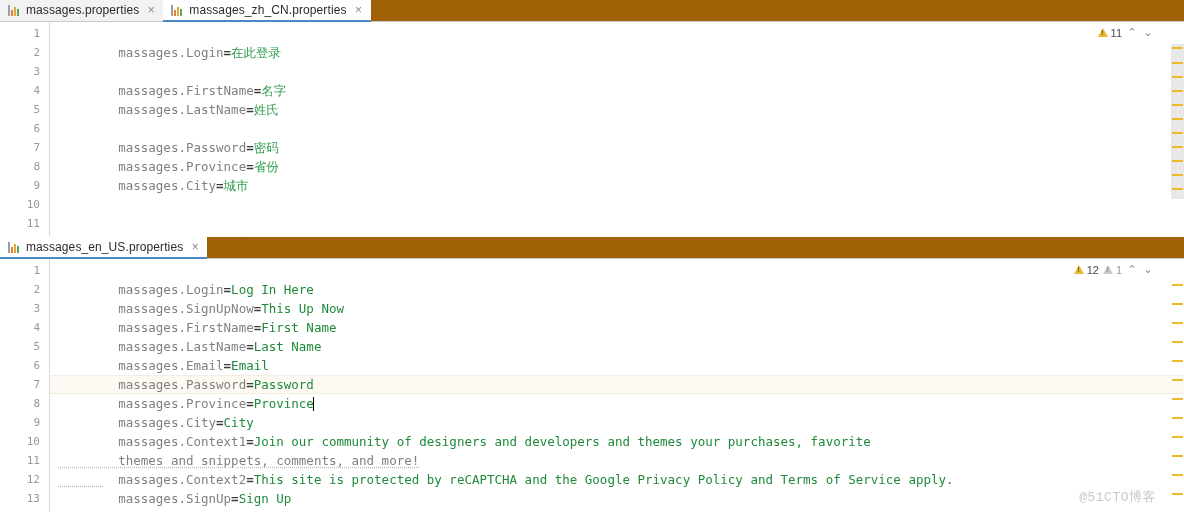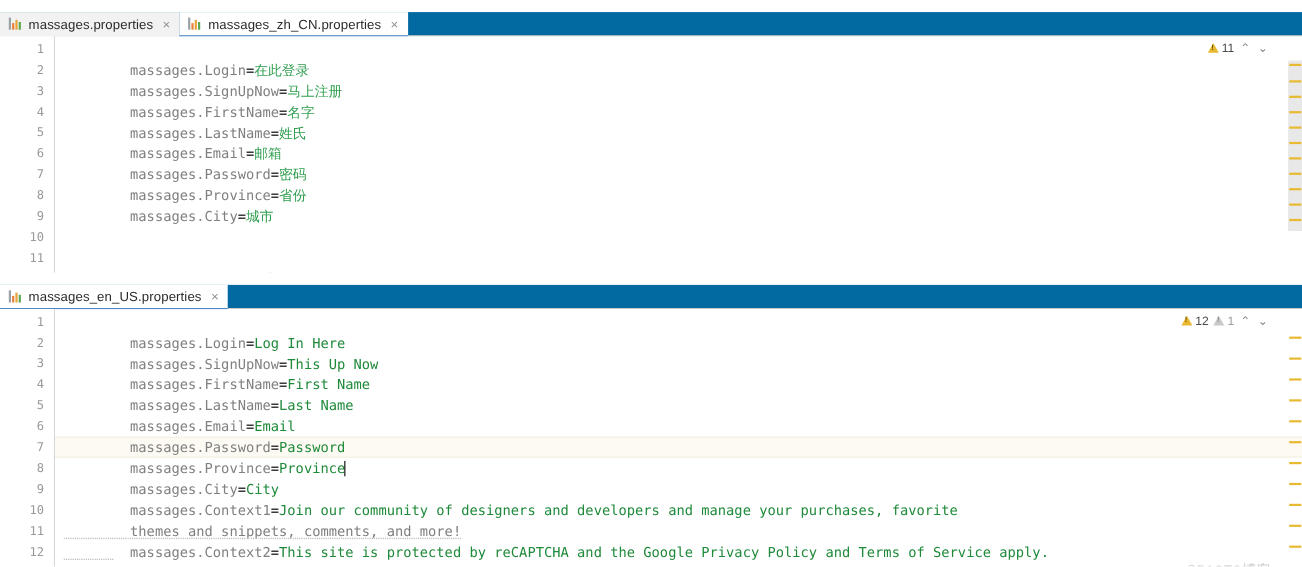--- a/index.html
+++ b/index.html
@@ -13,25 +13,24 @@
   .app {
     position: relative;
     width: 1184px; height: 515px;
     background: #ffffff;
   }
 
   
   .tabbar {
     position: relative;
     height: 22px;
-    background: #0369a1;
+    background: #a16207;
     border-bottom: 1px solid #c9c9c9;
     display: flex;
-    align-items: center;
-    margin-top: 11px;
+    align-items: flex-end;
   }
   .tab {
     display: flex;
     align-items: center;
     gap: 5px;
     padding: 0 7px 0 8px;
     height: 22px;
     font-size: 12px;
     color: #2b2b2b;
     background: #f2f2f2;
@@ -262,31 +261,25 @@
       <div class="ln" style="top:135px">8</div>
       <div class="ln" style="top:154px">9</div>
       <div class="ln" style="top:173px">10</div>
       <div class="ln" style="top:192px">11</div>
     </div>
 
     <div class="code">
       <div class="line" style="top:2px">
         <span class="k">massages.Login</span><span class="eq">=</span><span class="v-cn">在此登录</span>
       </div>
-      <div class="line" style="top:21px">
-        <span class="k">massages.SignUpNow</span><span class="eq">=</span><span class="v-cn">马上注册</span>
-      </div>
       <div class="line" style="top:40px">
         <span class="k">massages.FirstName</span><span class="eq">=</span><span class="v-cn">名字</span>
       </div>
       <div class="line" style="top:59px">
         <span class="k">massages.LastName</span><span class="eq">=</span><span class="v-cn">姓氏</span>
-      </div>
-      <div class="line" style="top:78px">
-        <span class="k">massages.Email</span><span class="eq">=</span><span class="v-cn">邮箱</span>
       </div>
       <div class="line" style="top:97px">
         <span class="k">massages.Password</span><span class="eq">=</span><span class="v-cn">密码</span>
       </div>
       <div class="line" style="top:116px">
         <span class="k">massages.Province</span><span class="eq">=</span><span class="v-cn">省份</span>
       </div>
       <div class="line" style="top:135px">
         <span class="k">massages.City</span><span class="eq">=</span><span class="v-cn">城市</span>
       </div>
@@ -373,21 +366,21 @@
       <div class="line" style="top:97px">
         <span class="k">massages.Password</span><span class="eq">=</span><span class="v">Password</span>
       </div>
       <div class="line" style="top:116px">
         <span class="k">massages.Province</span><span class="eq">=</span><span class="v">Province</span><span class="caret"></span>
       </div>
       <div class="line" style="top:135px">
         <span class="k">massages.City</span><span class="eq">=</span><span class="v">City</span>
       </div>
       <div class="line" style="top:154px">
-        <span class="k">massages.Context1</span><span class="eq">=</span><span class="v">Join our community of designers and developers and manage your purchases, favorite</span>
+        <span class="k">massages.Context1</span><span class="eq">=</span><span class="v">Join our community of designers and developers and themes your purchases, favorite</span>
       </div>
       <div class="line spell" style="top:173px">
         <span class="k">themes and snippets, comments, and more!</span>
       </div>
       <div class="line" style="top:192px">
         <span class="k">massages.Context2</span><span class="eq">=</span><span class="v">This site is protected by reCAPTCHA and the Google Privacy Policy and Terms of Service apply.</span>
       </div>
       <div class="line" style="top:211px">
         <span class="k">massages.SignUp</span><span class="eq">=</span><span class="v">Sign Up</span>
       </div>

